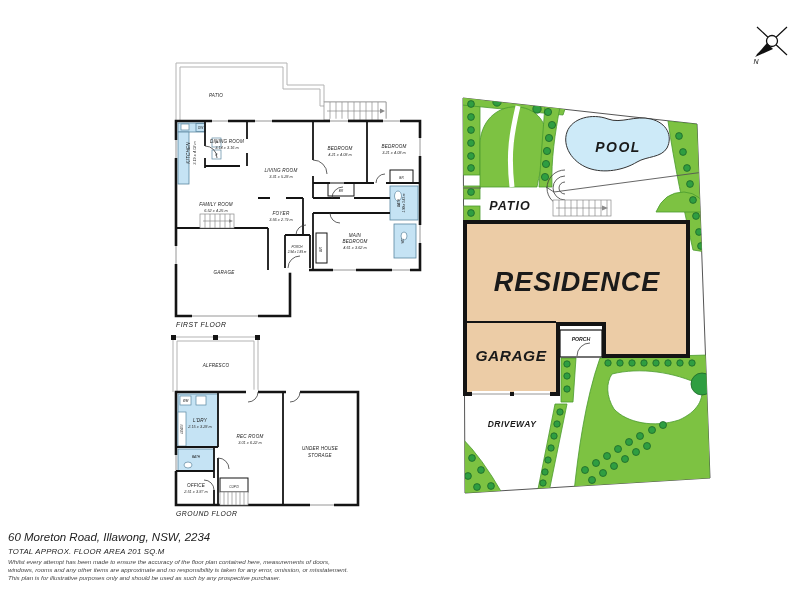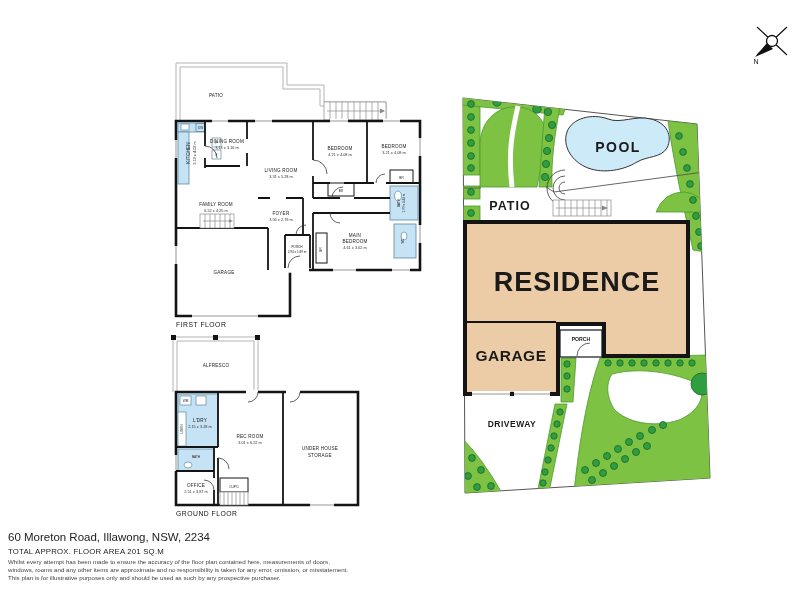--- a/index.html
+++ b/index.html
@@ -1,17 +1,17 @@
 <!DOCTYPE html>
 <html><head>
 <meta charset="utf-8">
 <style>
   html,body{margin:0;padding:0;background:#fff;}
   #page{position:relative;width:800px;height:600px;background:#fff;overflow:hidden;
-        font-family:"Liberation Sans",sans-serif;}
+        font-family:"Liberation Sans",sans-serif;font-style:italic;}
   svg text{font-family:"Liberation Sans",sans-serif;}
   .wall{fill:none;stroke:#141414;stroke-width:2.6;}
   .iwall{fill:none;stroke:#141414;stroke-width:1.8;}
   .twall{fill:none;stroke:#141414;stroke-width:1;}
   .thin{fill:none;stroke:#b3b3b3;stroke-width:1;}
   .stair{fill:#fff;stroke:#8a8a8a;stroke-width:.7;}
   .tread{stroke:#8a8a8a;stroke-width:.7;}
   .door{fill:none;stroke:#3a3a3a;stroke-width:.8;}
   .win{stroke:#8a8a8a;stroke-width:.9;}
   .winbg{fill:#fff;stroke:none;}

